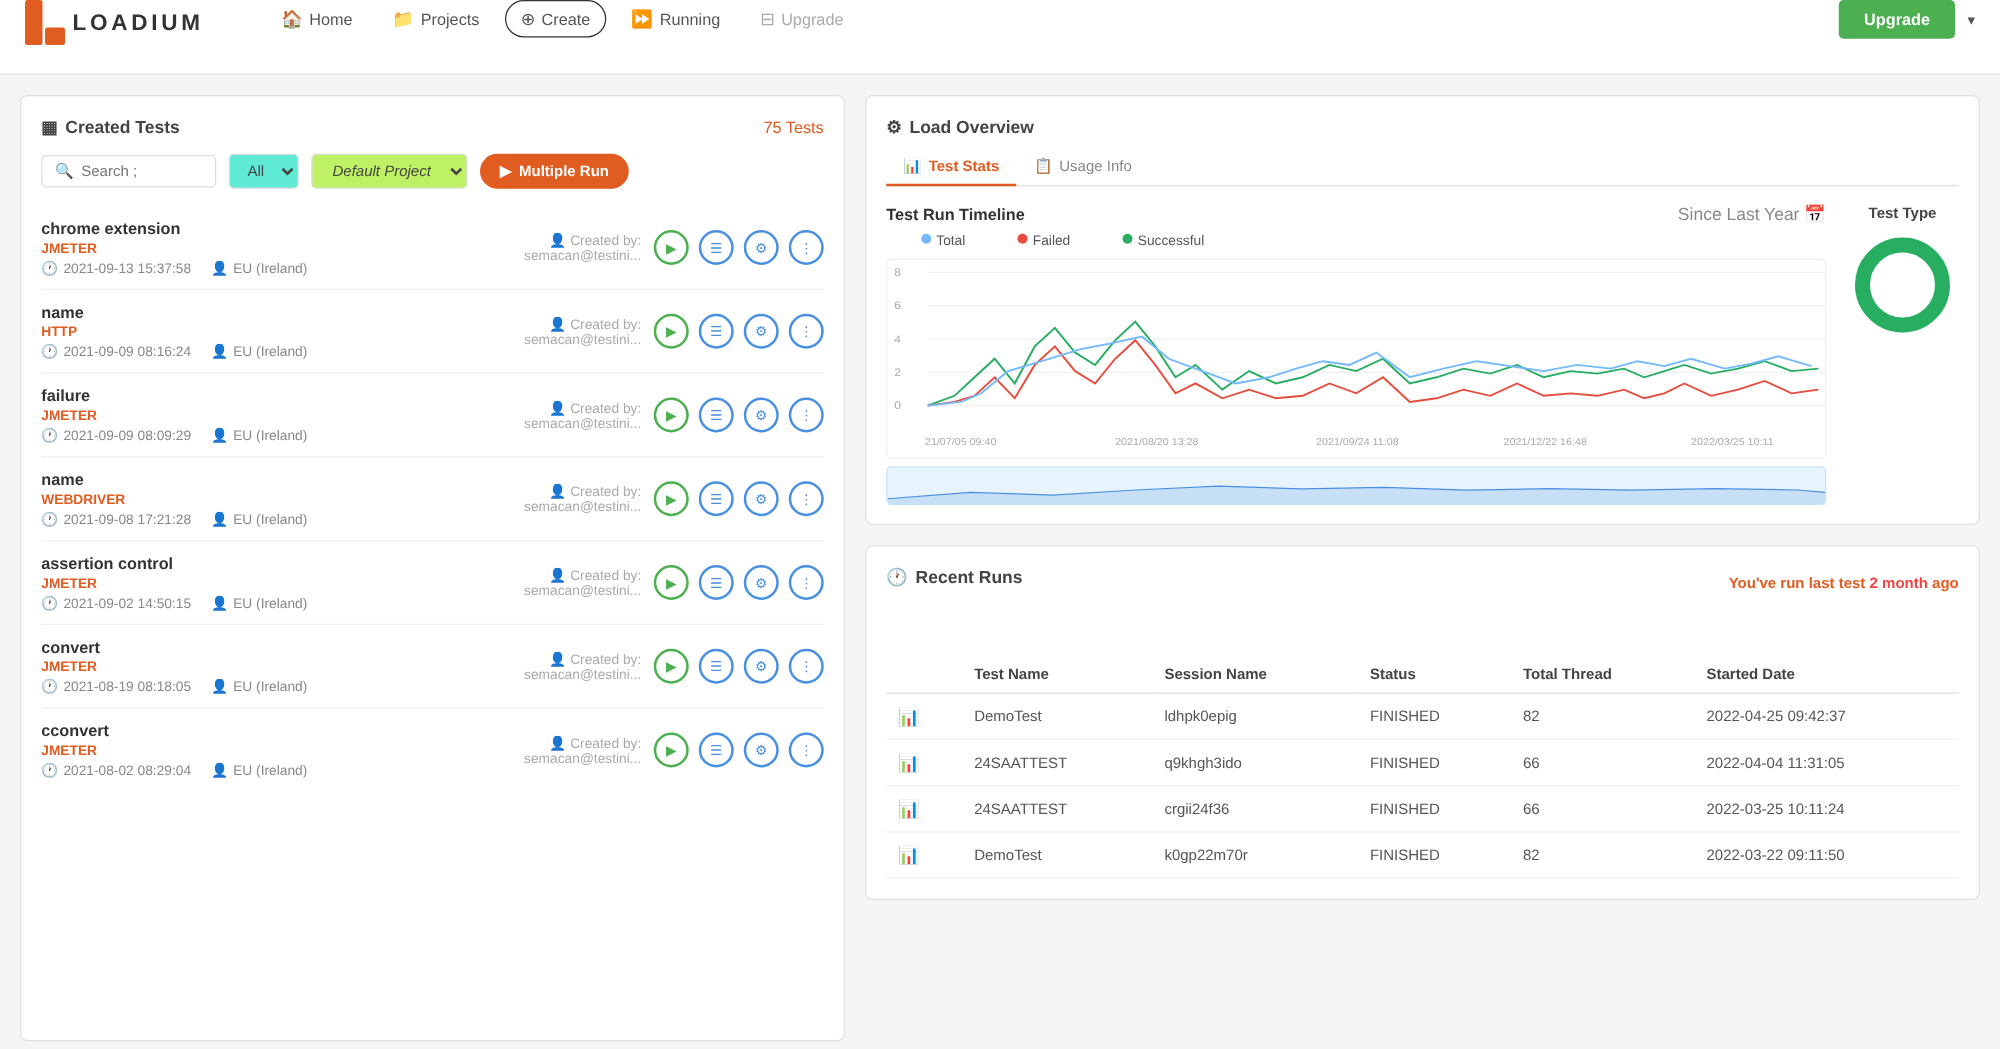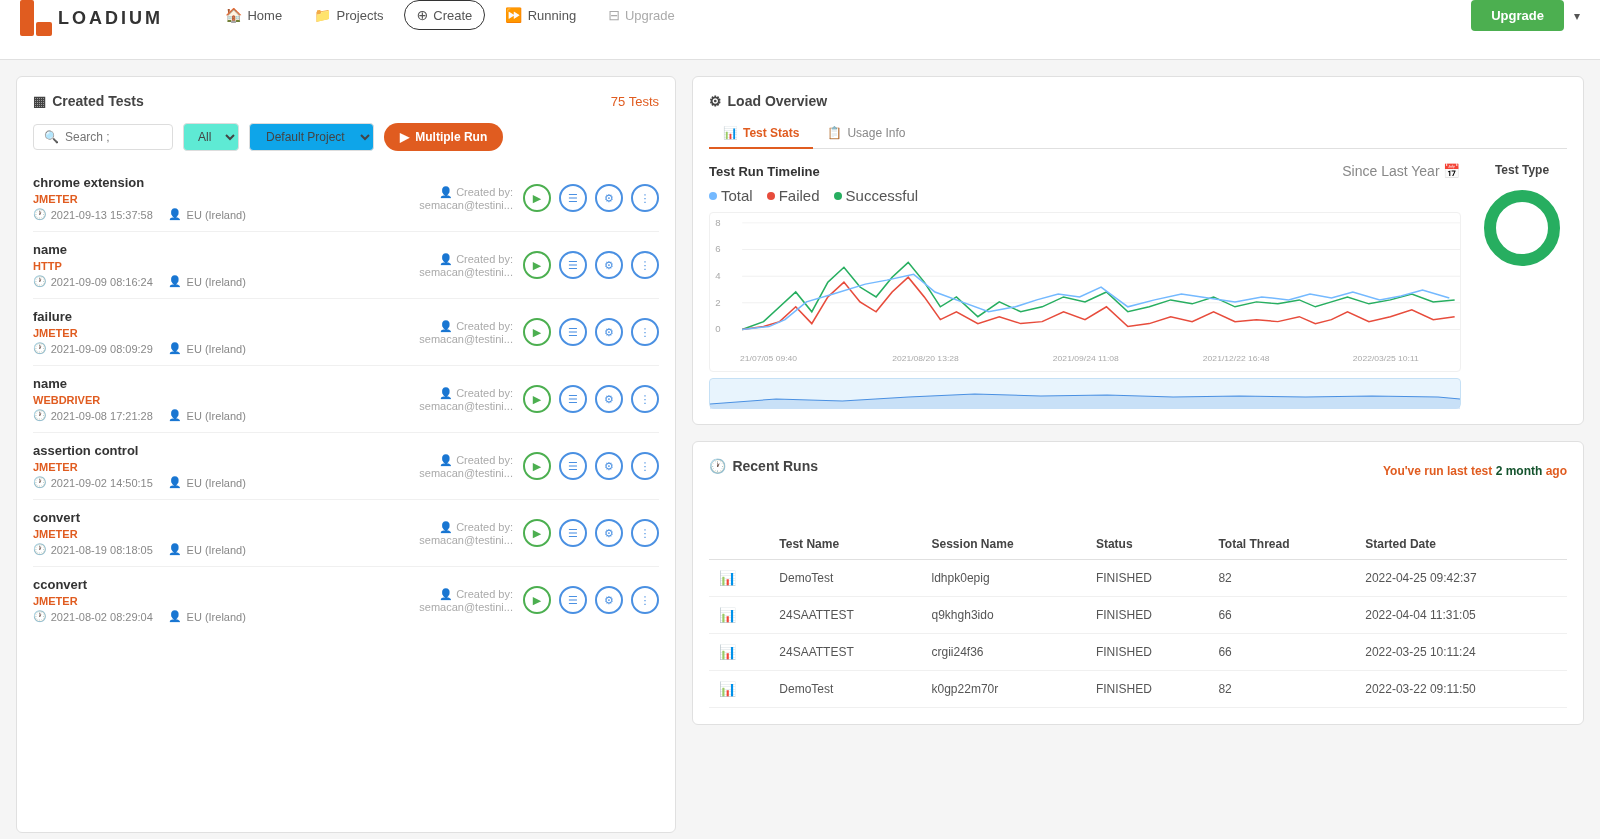--- a/index.html
+++ b/index.html
@@ -25,21 +25,21 @@
     .left-panel { background: #fff; border-radius: 6px; border: 1px solid #e0e0e0; flex: 0 0 660px; max-width: 660px; padding: 16px; }
     .panel-header { display: flex; justify-content: space-between; align-items: center; margin-bottom: 14px; }
     .panel-title { font-size: 14px; font-weight: 600; color: #444; display: flex; align-items: center; gap: 6px; }
     .tests-count { color: #e05c20; font-size: 13px; }
 
     .toolbar { display: flex; gap: 10px; margin-bottom: 14px; align-items: center; }
     .search-box { display: flex; align-items: center; border: 1px solid #ddd; border-radius: 4px; padding: 5px 10px; gap: 6px; flex: 0 0 140px; }
     .search-icon { color: #999; font-size: 12px; }
     .search-input { border: none; outline: none; font-size: 12px; color: #999; width: 90px; background: transparent; }
     .filter-select { border: 1px solid #ddd; border-radius: 4px; padding: 5px 10px; font-size: 12px; color: #444; cursor: pointer; background: #5eead4; }
-    .project-select { border: 1px solid #ddd; border-radius: 4px; padding: 5px 12px; font-size: 12px; color: #444; cursor: pointer; background: #0ea5e9; }
+    .project-select { border: 1px solid #ddd; border-radius: 4px; padding: 5px 12px; font-size: 12px; color: #444; cursor: pointer; background: #bef264; font-style: italic; }
     .multiple-run-btn { background: #e05c20; color: #fff; border: none; border-radius: 20px; padding: 7px 16px; font-size: 12px; font-weight: 600; cursor: pointer; display: flex; align-items: center; gap: 6px; }
 
     
     .test-item { border-bottom: 1px solid #f0f0f0; padding: 10px 0; display: flex; align-items: center; gap: 10px; }
     .test-item:last-child { border-bottom: none; }
     .test-info { flex: 1; }
     .test-name { font-size: 13px; font-weight: 600; color: #333; margin-bottom: 3px; }
     .test-type { font-size: 11px; font-weight: 700; margin-bottom: 3px; }
     .test-type.jmeter { color: #e05c20; }
     .test-type.http { color: #e05c20; }
@@ -63,21 +63,21 @@
     .tabs { display: flex; gap: 0; border-bottom: 1px solid #e0e0e0; margin-bottom: 14px; }
     .tab { padding: 7px 14px; font-size: 12px; color: #888; cursor: pointer; display: flex; align-items: center; gap: 5px; border-bottom: 2px solid transparent; margin-bottom: -1px; }
     .tab.active { color: #e05c20; border-bottom-color: #e05c20; font-weight: 600; }
 
     .chart-area { display: flex; gap: 16px; }
     .timeline-section { flex: 1; }
     .timeline-header { display: flex; justify-content: space-between; align-items: center; margin-bottom: 8px; }
     .chart-title { font-size: 13px; font-weight: 600; color: #333; }
     .since-label { font-size: 14px; color: #888; display: flex; align-items: center; gap: 4px; }
     .legend { display: flex; gap: 14px; margin-bottom: 8px; }
-    .legend-item { display: flex; align-items: center; gap: 4px; font-size: 15px; color: #555; }
+    .legend-item { display: flex; gap: 4px; font-size: 11px; color: #555; margin-left: 28px; }
     .legend-dot { width: 8px; height: 8px; border-radius: 50%; }
     .legend-dot.total { background: #74b9ff; }
     .legend-dot.failed { background: #e74c3c; }
     .legend-dot.successful { background: #27ae60; }
 
     .chart-container { position: relative; height: 160px; background: #fff; border: 1px solid #f0f0f0; border-radius: 4px; overflow: hidden; }
 
     .range-slider { height: 30px; background: #e8f4fd; border-radius: 4px; margin-top: 6px; border: 1px solid #c5e0f5; }
 
     .donut-charts { display: flex; flex-direction: column; gap: 14px; }
@@ -457,21 +457,21 @@
 
     <div class="recent-runs">
       <div class="recent-runs-header">
         <div class="section-title">
           <span>🕐</span>
           <span>Recent Runs</span>
         </div>
         <div class="last-test-info">
           <span>You've run last test</span>
           <span> </span>
-          <span style="color:#14532d; font-weight:600;">2 month</span>
+          <span style="color:#ef4444; font-weight:600;">2 month</span>
           <span> </span>
           <span>ago</span>
         </div>
       </div>
 
       <table>
         <thead>
           <tr>
             <th></th>
             <th>Test Name</th>

